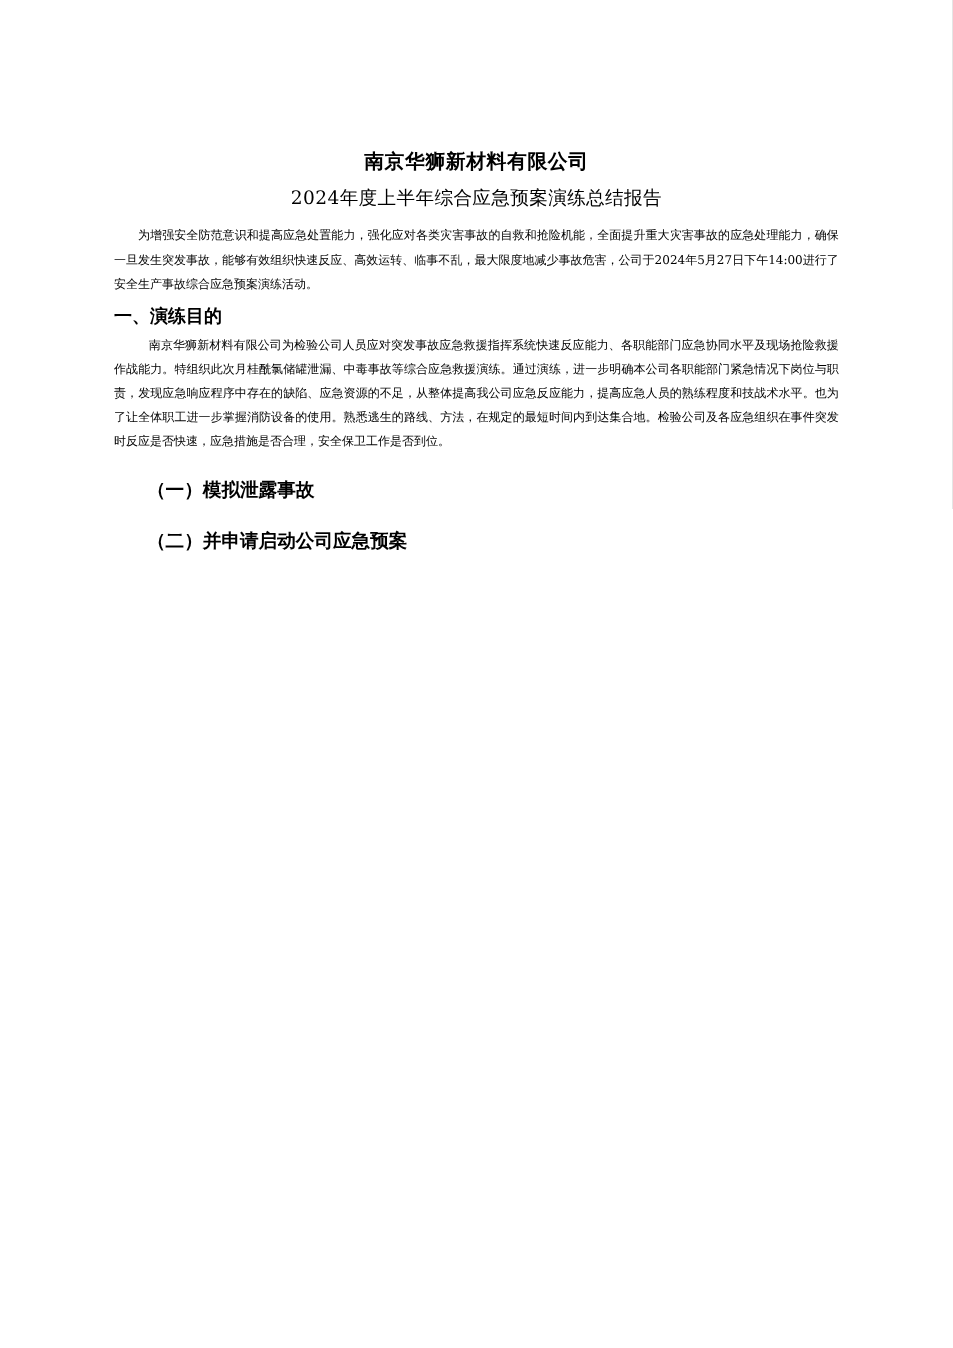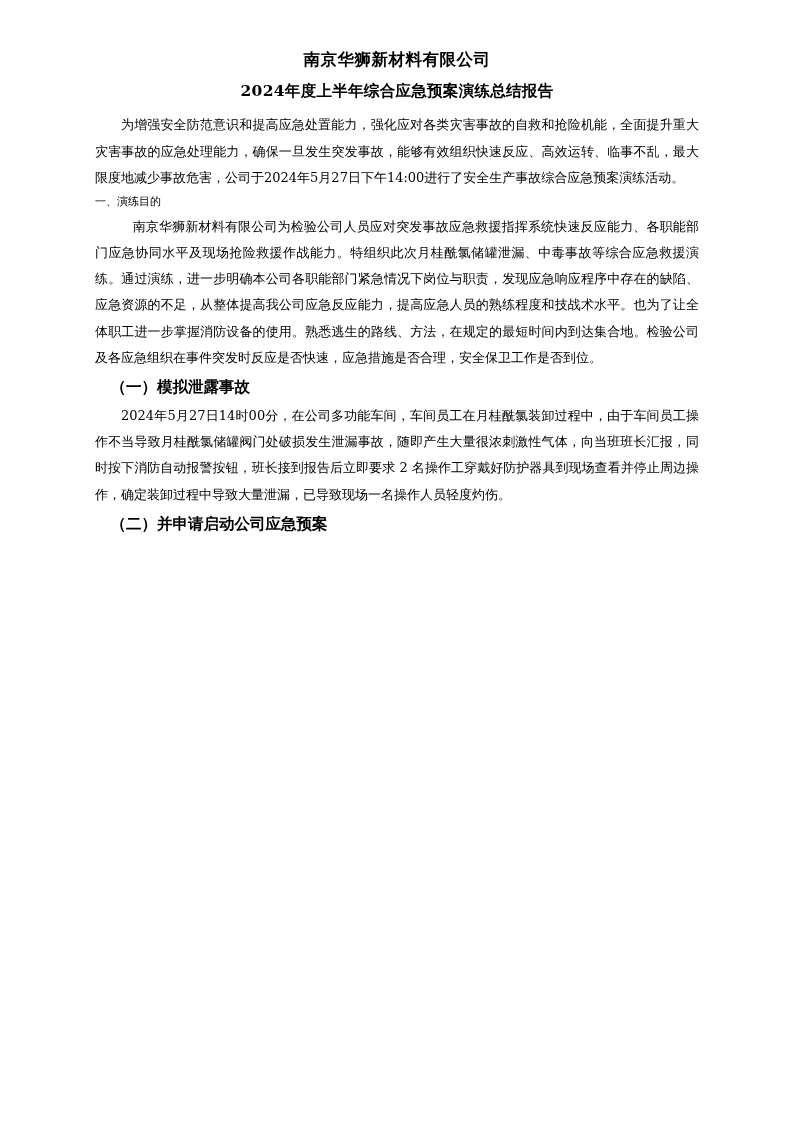--- a/index.html
+++ b/index.html
@@ -10,81 +10,80 @@
   body {
     font-family: "DejaVu Serif", "Liberation Serif", serif;
   }
   .page {
     width: 794px;
     height: 1123px;
     background: #ffffff;
     margin: 0 auto;
     position: relative;
     box-sizing: border-box;
-    padding: 44px 95px 60px 95px;
+    padding: 119px 95px 60px 95px;
     overflow: hidden;
   }
   .doc-title {
     text-align: center;
     font-weight: bold;
     font-size: 16.5px;
     letter-spacing: 0.5px;
     line-height: 1.9;
     color: #000;
   }
   .doc-subtitle {
     text-align: center;
-    font-weight: bold;
+    font-weight: normal;
     font-size: 15.5px;
     letter-spacing: 0.3px;
     line-height: 2.0;
     color: #000;
     margin-bottom: 6px;
   }
   .para {
-    font-size: 13px;
+    font-size: 10px;
     line-height: 2.02;
     text-align: justify;
     text-justify: inter-ideograph;
     color: #000;
     text-indent: 2em;
     margin: 0;
   }
   .para.extra-indent {
     text-indent: 2.9em;
   }
   .heading {
-    font-size: 11px;
-    font-weight: normal;
+    font-size: 15px;
+    font-weight: bold;
     line-height: 2.05;
     color: #000;
     margin: 0;
     text-indent: 0;
   }
   .subheading {
     font-size: 15.5px;
     font-weight: bold;
     line-height: 2.05;
     color: #000;
-    margin: 0;
+    margin: 12px;
     text-indent: 1em;
   }
 </style>
 </head>
 <body>
 
 <div class="page">
 
   <div class="doc-title">南京华狮新材料有限公司</div>
   <div class="doc-subtitle">2024年度上半年综合应急预案演练总结报告</div>
 
   <p class="para">为增强安全防范意识和提高应急处置能力，强化应对各类灾害事故的自救和抢险机能，全面提升重大灾害事故的应急处理能力，确保一旦发生突发事故，能够有效组织快速反应、高效运转、临事不乱，最大限度地减少事故危害，公司于2024年5月27日下午14:00进行了安全生产事故综合应急预案演练活动。</p>
 
   <p class="heading">一、演练目的</p>
   <p class="para extra-indent">南京华狮新材料有限公司为检验公司人员应对突发事故应急救援指挥系统快速反应能力、各职能部门应急协同水平及现场抢险救援作战能力。特组织此次月桂酰氯储罐泄漏、中毒事故等综合应急救援演练。通过演练，进一步明确本公司各职能部门紧急情况下岗位与职责，发现应急响应程序中存在的缺陷、应急资源的不足，从整体提高我公司应急反应能力，提高应急人员的熟练程度和技战术水平。也为了让全体职工进一步掌握消防设备的使用。熟悉逃生的路线、方法，在规定的最短时间内到达集合地。检验公司及各应急组织在事件突发时反应是否快速，应急措施是否合理，安全保卫工作是否到位。</p>
 
 
   <p class="subheading">（一）模拟泄露事故</p>
-  <p class="para">2024年5月27日14时00分，在公司多功能车间，车间员工在月桂酰氯装卸过程中，由于车间员工操作不当导致月桂酰氯储罐阀门处破损发生泄漏事故，随即产生大量很浓刺激性气体，向当班班长汇报，同时按下消防自动报警按钮，班长接到报告后立即要求 2 名操作工穿戴好防护器具到现场查看并停止周边操作，确定装卸过程中导致大量泄漏，已导致现场一名操作人员轻度灼伤。</p>
 
   <p class="subheading">（二）并申请启动公司应急预案</p>
 
 </div>
 
 </body></html>

